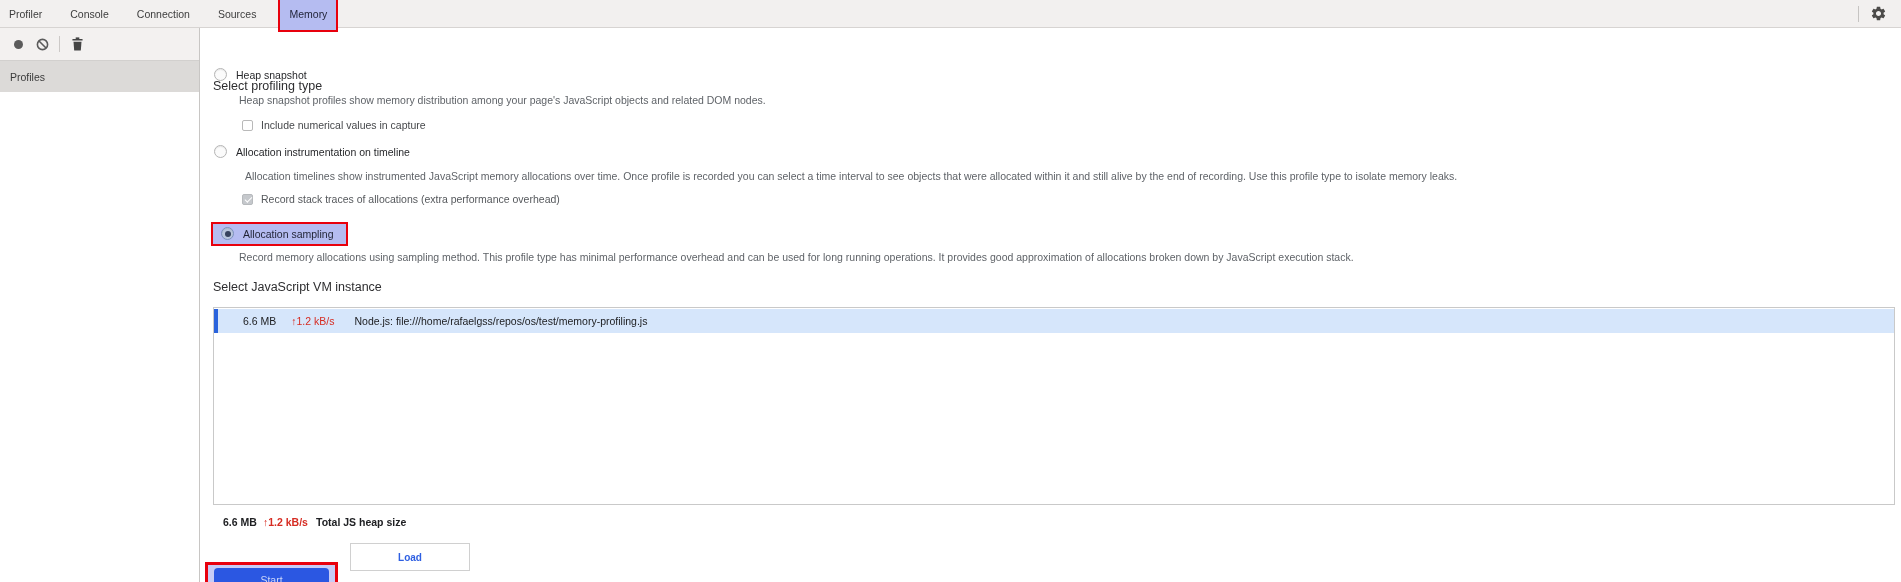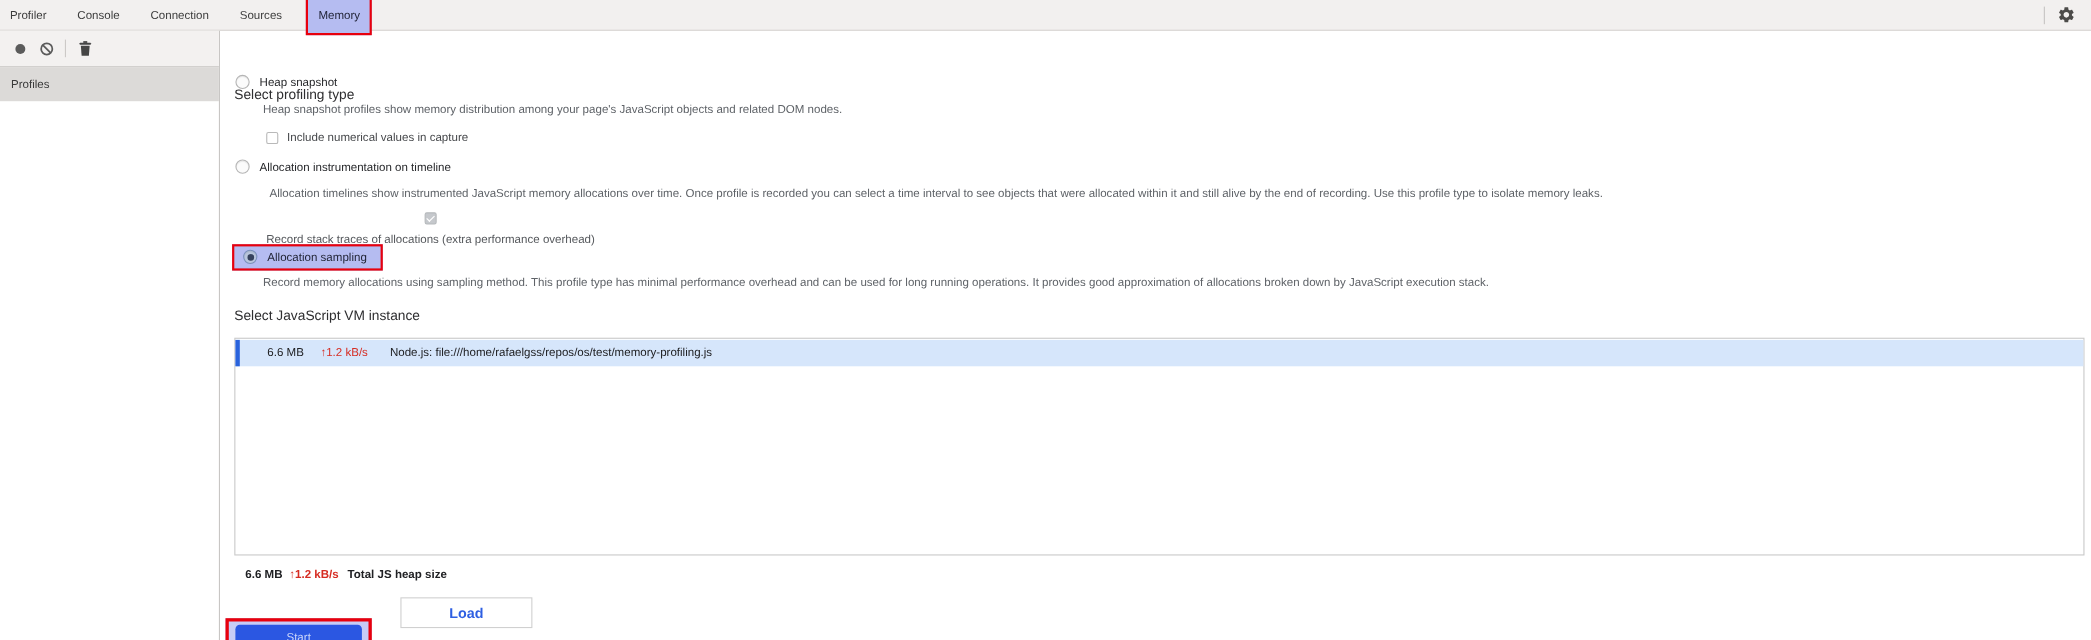--- a/index.html
+++ b/index.html
@@ -63,21 +63,21 @@
   #opt1{ left:214px; top:68px; }
   #opt2{ left:214px; top:145px; }
 
   .desc{ position:absolute; color:#5f6368; white-space:nowrap; }
   #desc1{ left:239px; top:94px; }
   #desc2{ left:239px; top:170px;margin-left:6px; }
   #desc3{ left:239px; top:251px; }
 
   .cb-row{ position:absolute; display:flex; align-items:center; gap:8px; color:#46484b; white-space:nowrap; }
   #cb1{ left:242px; top:119px; }
-  #cb2{ left:242px; top:193px; color:#55585c;flex-direction:column; }
+  #cb2{ left:242px; top:193px; color:#55585c; }
   .checkbox{
     width:11px; height:11px; border:1px solid #b9b9b9; border-radius:2px;
     background:#fff; position:relative; flex:0 0 11px; cursor:pointer;
   }
   .checkbox.checked{ background:#c5c8cc; border-color:#b7babd; }
   .checkbox.checked::after{
     content:""; position:absolute; left:1.5px; top:2px; width:5.5px; height:3px;
     border-left:1.6px solid #fff; border-bottom:1.6px solid #fff;
     transform:rotate(-45deg);
   }
@@ -113,23 +113,23 @@
   #start-annotation{
     position:absolute; left:205px; top:562px; width:133px; height:36px;
     border:3px solid #e8000d; background:#c7ccf6;
     display:flex; align-items:center; justify-content:center;
   }
   #start-btn{
     width:115px; height:25px; background:#2b57e2; border:none; border-radius:4px;
     color:#ccd6f9; font-size:10.5px; font-family:inherit; cursor:pointer;
   }
   #load-btn{
-    position:absolute; left:364px; top:543px; width:120px; height:28px;
+    position:absolute; left:350px; top:543px; width:120px; height:28px;
     background:#fff; border:1px solid #d0d0d0; border-radius:0;
-    color:#2e5fe2; font-weight:600; font-size:13px; font-family:inherit; cursor:pointer;
+    color:#2e5fe2; font-weight:600; font-size:10px; font-family:inherit; cursor:pointer;
   }
 </style>
 </head>
 <body>
 
 <div id="page">
 
   <header id="tabbar">
     <div class="tab">Profiler</div>
     <div class="tab">Console</div>

